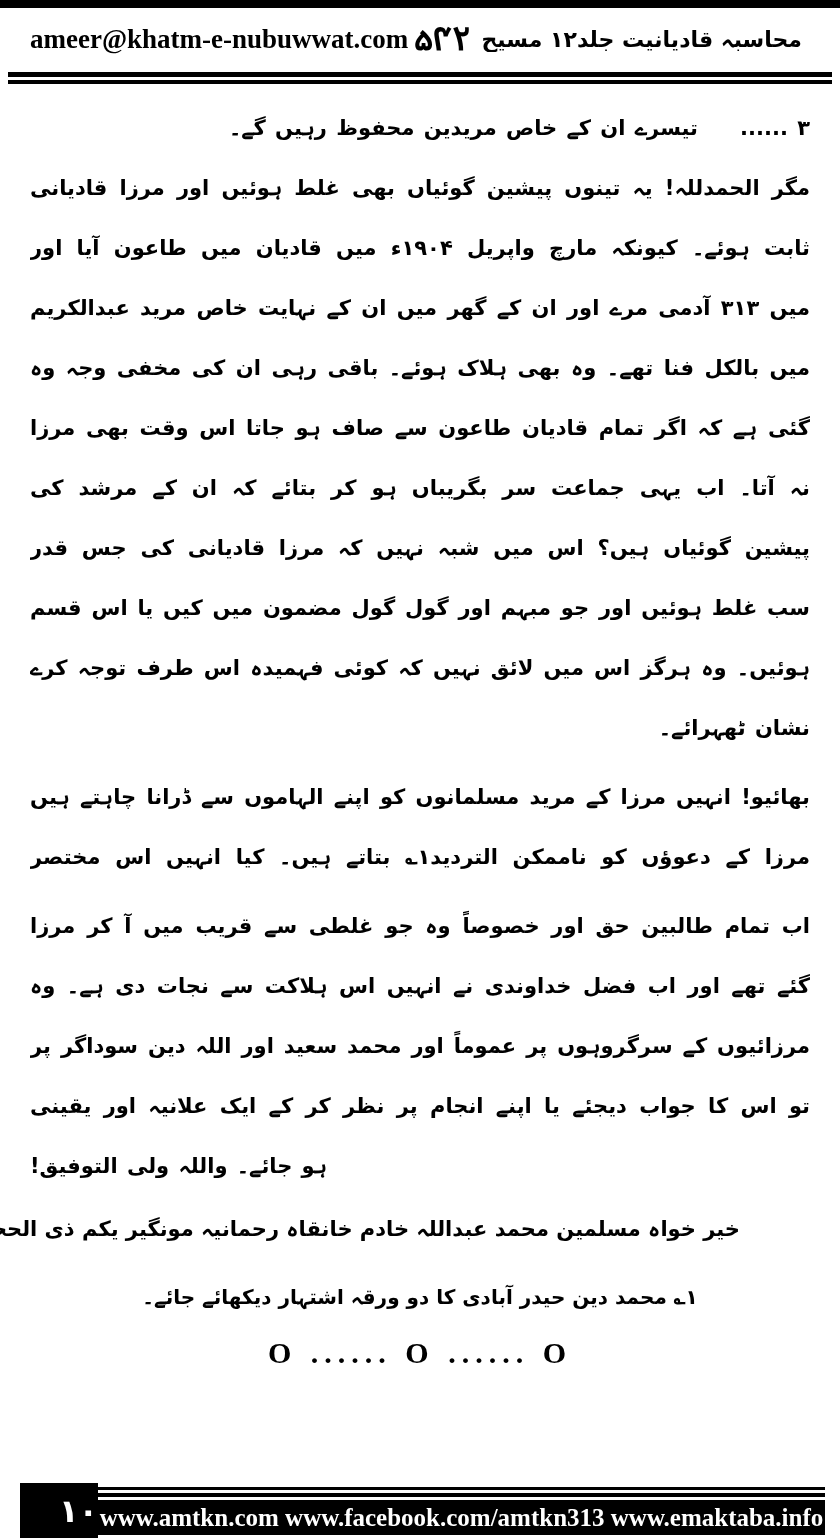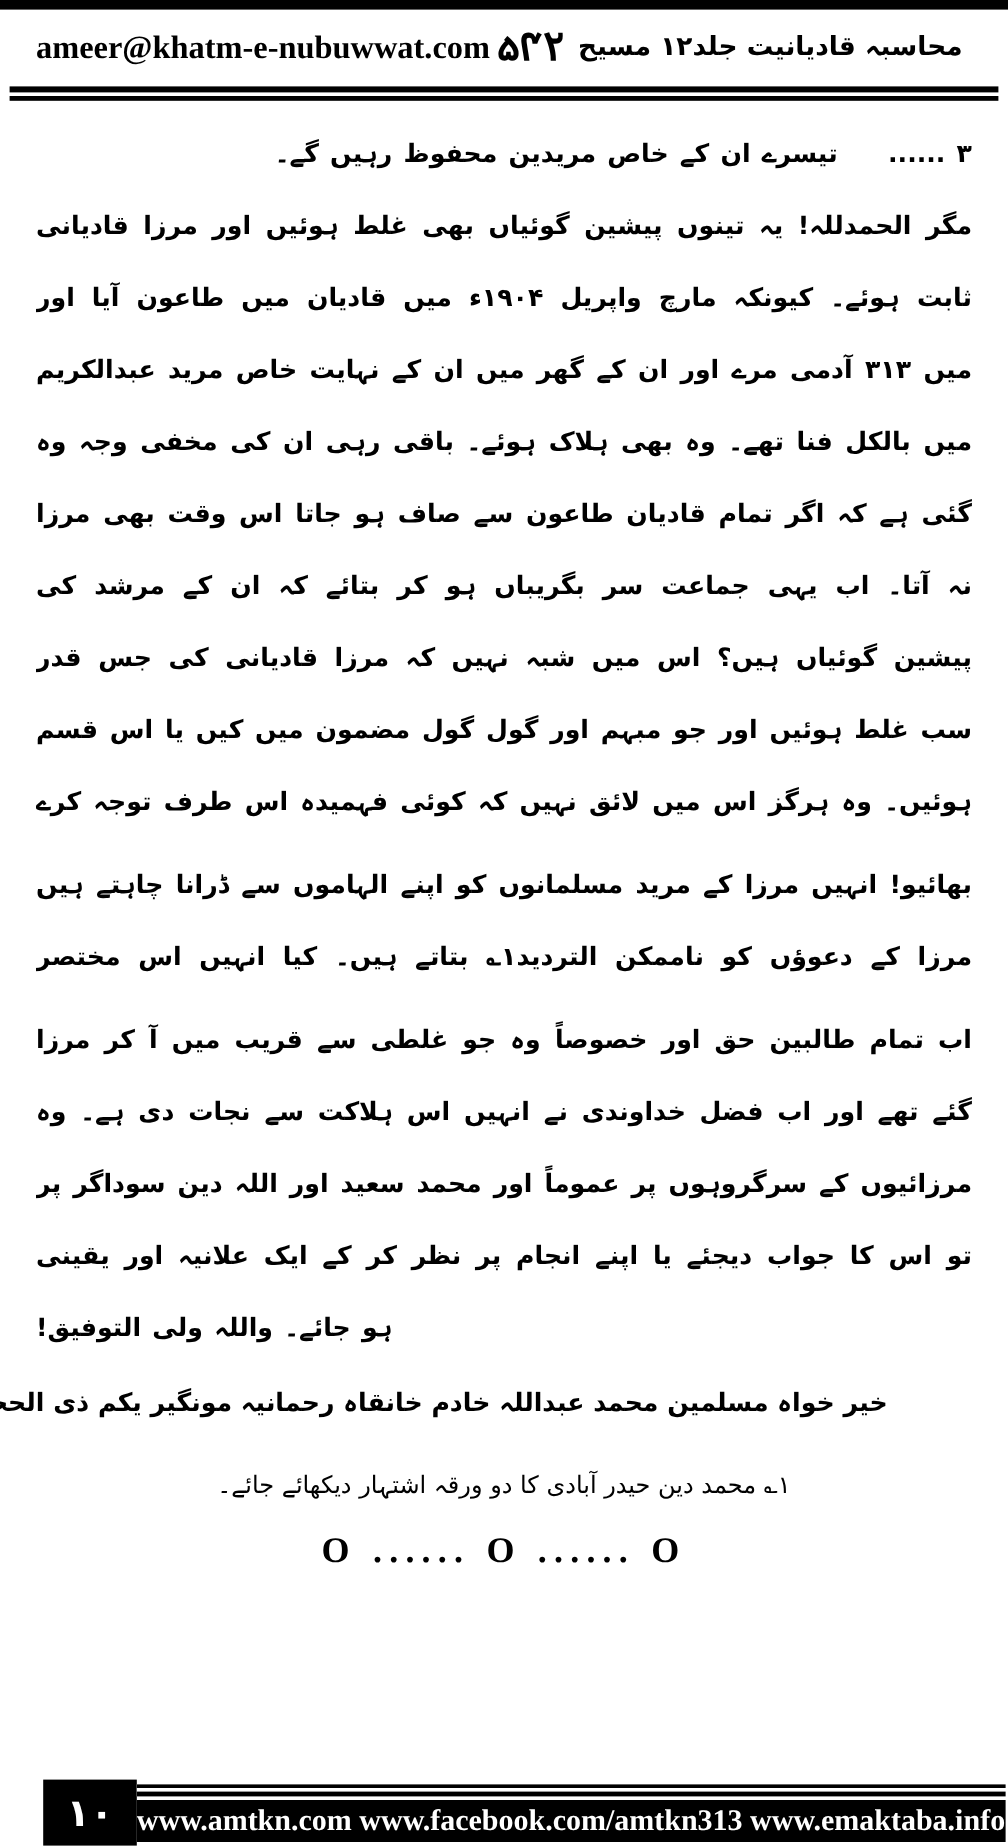--- a/index.html
+++ b/index.html
@@ -52,36 +52,36 @@
   .line.gap{margin-top:9px;}
   .signature{
     direction:rtl;text-align:right;
     padding:8px 100px 0 40px;
     font-size:21px;font-weight:bold;line-height:50px;
     white-space:nowrap;overflow:hidden;
   }
   .footnote{
     direction:rtl;text-align:center;
     margin-top:22px;
-    font-size:20px;font-weight:normal;line-height:42px;
+    font-size:20px;font-weight:bold;line-height:42px;
   }
   .divider{
     text-align:center;margin-top:18px;
     font-family:"Liberation Serif","DejaVu Serif",serif;
     font-weight:bold;font-size:30px;letter-spacing:6px;color:#000000;
   }
   
   .footer{
     position:absolute;left:0;right:0;bottom:2px;
     display:flex;align-items:center;
   }
   .footer-pagebox{
-    width:78px;height:55px;margin-left:36px;
+    width:78px;height:55px;margin-left:20px;
     background:#000;color:#fff;
-    display:flex;align-items:center;justify-content:center;
+    display:flex;align-items:center;justify-content:flex-end;
     font-size:32px;font-weight:bold;flex:none;
   }
   .footer-right{flex:1;margin-right:15px;}
   .stripes{
     height:3px;background:#fff;
     border-top:3px solid #000;border-bottom:4px solid #000;
     margin-bottom:3px;
   }
   .urlbar{
     background:#000;color:#fff;height:35px;line-height:35px;
@@ -109,20 +109,21 @@
     <div class="line end">۳ ......  تیسرے ان کے خاص مریدین محفوظ رہیں گے۔</div>
     <div class="line">مگر الحمدللہ! یہ تینوں پیشین گوئیاں بھی غلط ہوئیں اور مرزا قادیانی کذاب ومفتری</div>
     <div class="line">ثابت ہوئے۔ کیونکہ مارچ واپریل ۱۹۰۴ء میں قادیان میں طاعون آیا اور ۳۸۰۰ کی آبادی</div>
     <div class="line">میں ۳۱۳ آدمی مرے اور ان کے گھر میں ان کے نہایت خاص مرید عبدالکریم سیالکوٹی جوان</div>
     <div class="line">میں بالکل فنا تھے۔ وہ بھی ہلاک ہوئے۔ باقی رہی ان کی مخفی وجہ وہ تو ایسی ہوشیاری سے نکالی</div>
     <div class="line">گئی ہے کہ اگر تمام قادیان طاعون سے صاف ہو جاتا اس وقت بھی مرزا قادیانی پر کوئی الزام</div>
     <div class="line">نہ آتا۔ اب یہی جماعت سر بگریباں ہو کر بتائے کہ ان کے مرشد کی صداقت کی دلیلیں ایسی ہی</div>
     <div class="line">پیشین گوئیاں ہیں؟ اس میں شبہ نہیں کہ مرزا قادیانی کی جس قدر صاف پیشین گوئیاں ہیں وہ</div>
     <div class="line">سب غلط ہوئیں اور جو مبہم اور گول گول مضمون میں کیں یا اس قسم کی شرطیں لگائیں جیسی بیان</div>
     <div class="line">ہوئیں۔ وہ ہرگز اس میں لائق نہیں کہ کوئی فہمیدہ اس طرف توجہ کرے اور انہیں صداقت کا</div>
+    <div class="line end">نشان ٹھہرائے۔</div>
     <div class="line gap">بھائیو! انہیں مرزا کے مرید مسلمانوں کو اپنے الہاموں سے ڈرانا چاہتے ہیں اور</div>
     <div class="line">مرزا کے دعوؤں کو ناممکن التردید۱؎ بتاتے ہیں۔ کیا انہیں اس مختصر مضمون کو دیکھ کر شرم نہ آئے گی۔</div>
     <div class="line gap">اب تمام طالبین حق اور خصوصاً وہ جو غلطی سے قریب میں آ کر مرزا قادیانی کو مان</div>
     <div class="line">گئے تھے اور اب فضل خداوندی نے انہیں اس ہلاکت سے نجات دی ہے۔ وہ اس تحریر کو</div>
     <div class="line">مرزائیوں کے سرگروہوں پر عموماً اور محمد سعید اور اللہ دین سوداگر پر خصوصاً پیش کر کے کہیں کہ یا</div>
     <div class="line">تو اس کا جواب دیجئے یا اپنے انجام پر نظر کر کے ایک علانیہ اور یقینی کذاب ومفتری سے علیحدہ</div>
     <div class="line left">ہو جائے۔ واللہ ولی التوفیق!</div>
   </div>
 
   <div class="signature">خیر خواہ مسلمین محمد عبداللہ خادم خانقاہ رحمانیہ مونگیر یکم ذی الحجہ ۱۳۳۴ھ</div>

